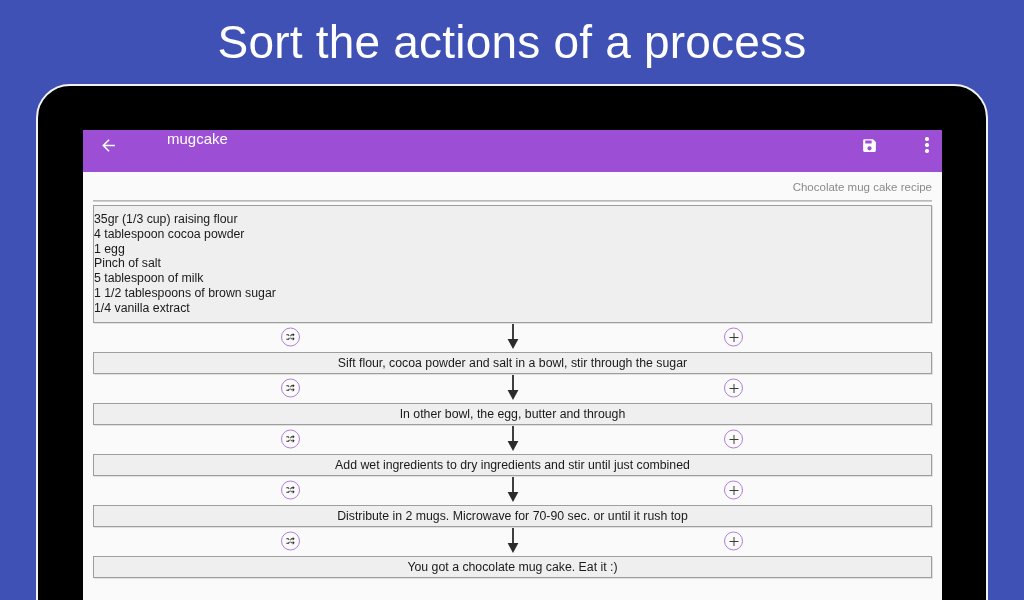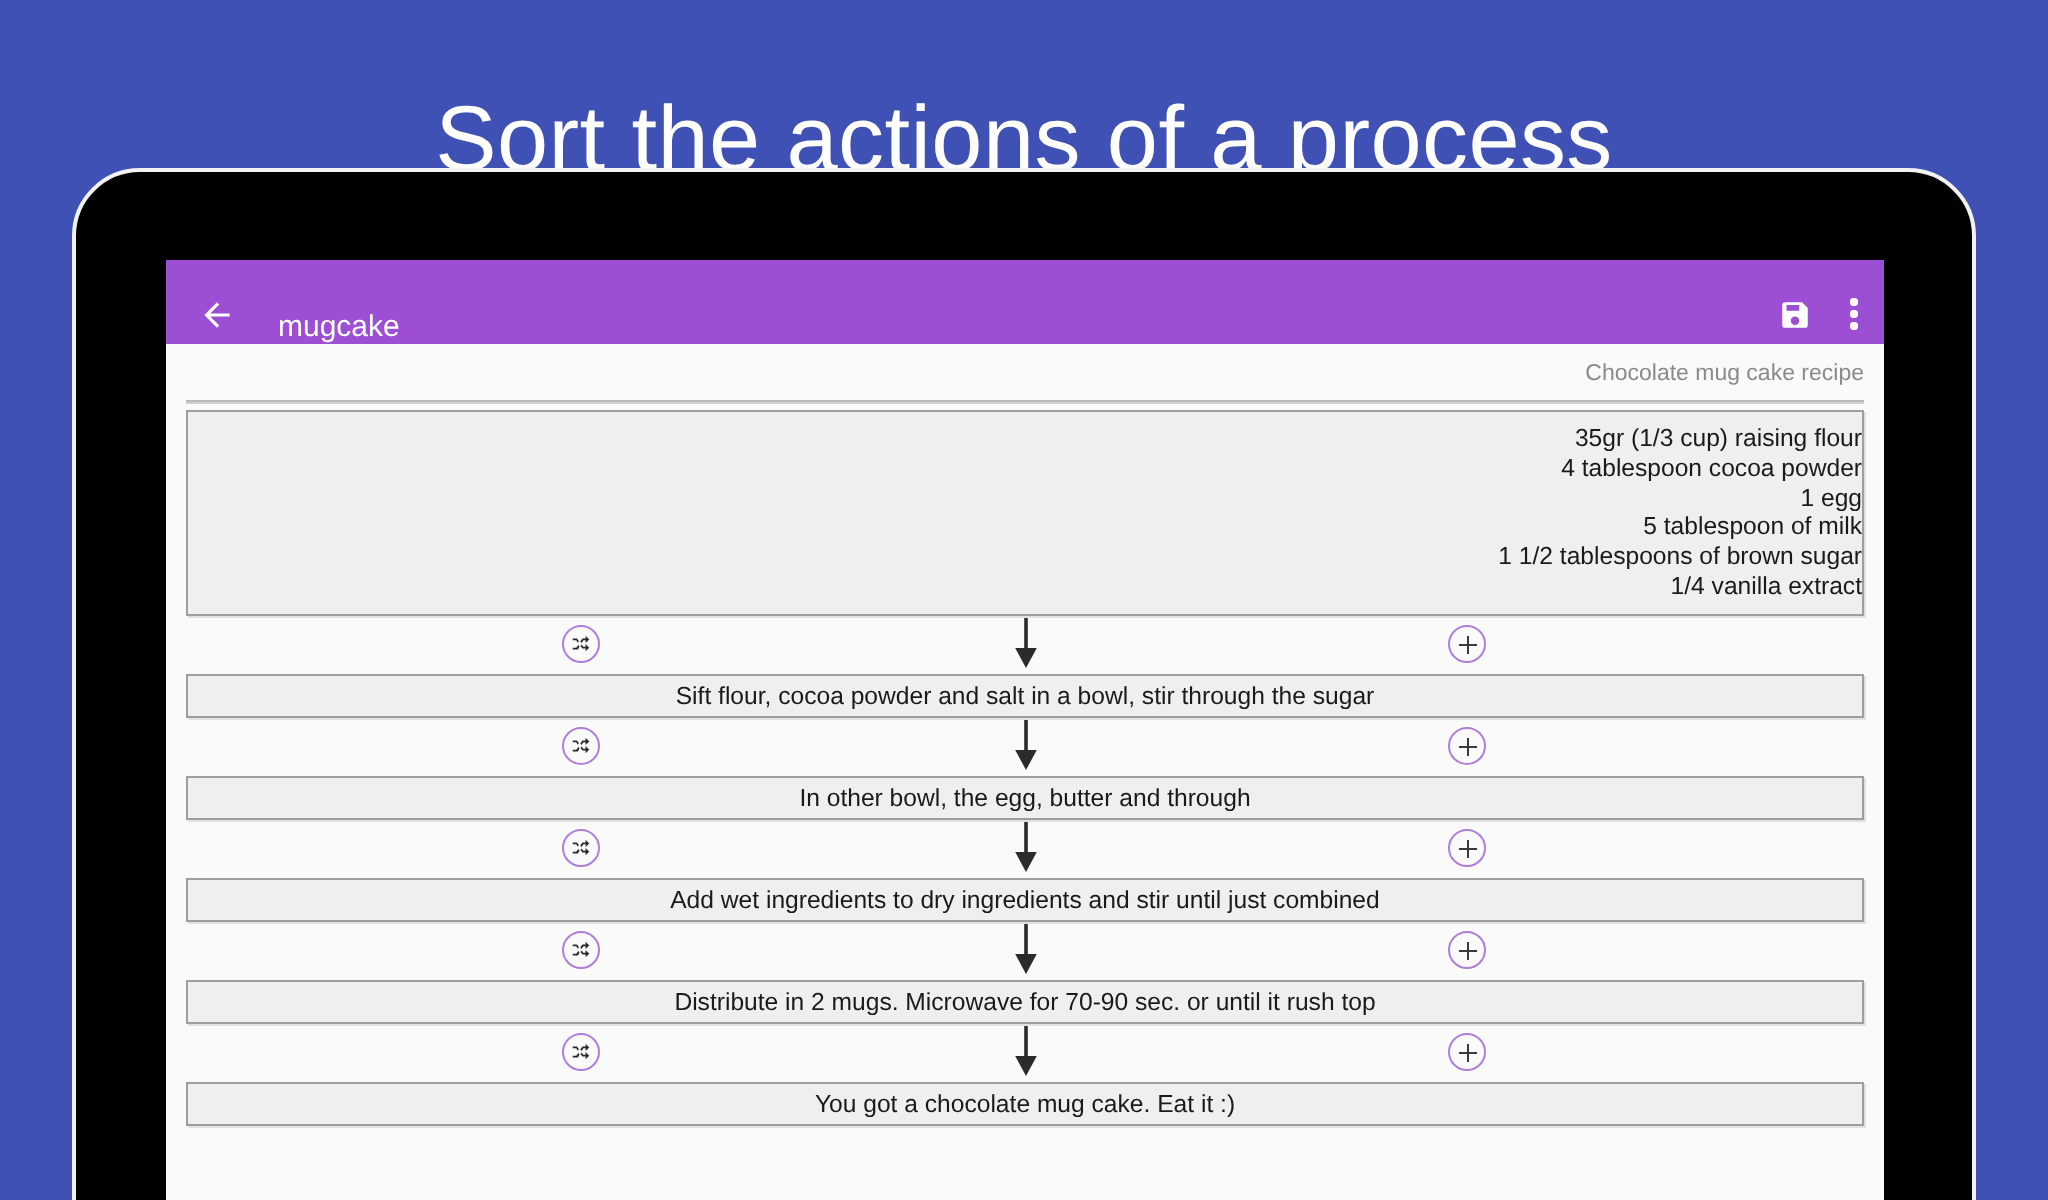--- a/index.html
+++ b/index.html
@@ -24,21 +24,20 @@
     width: 1024px;
     height: 84px;
     display: flex;
     align-items: center;
     justify-content: center;
     color: #ffffff;
     font-size: 46px;
     font-weight: 400;
     letter-spacing: 0.2px;
     white-space: nowrap;
-    margin-top: 27px;
   }
 
   
   .device-frame {
     position: absolute;
     left: 36px;
     top: 84px;
     width: 952px;
     height: 560px;
     background: #000000;
@@ -56,22 +55,23 @@
     background: #fafafa;
     overflow: hidden;
   }
 
   
   .app-bar {
     position: relative;
     height: 42px;
     background: #9c4fd4;
     display: flex;
-    align-items: flex-end;
+    align-items: flex-start;
     padding: 0 0 0 10px;
+    gap: 28px;
   }
 
   .appbar-icon-btn {
     width: 30px;
     height: 30px;
     display: flex;
     align-items: center;
     justify-content: center;
     flex: 0 0 auto;
   }
@@ -121,21 +121,21 @@
     height: 2px;
     background: #cfcfcf;
     border-top: 1px solid #b9b9b9;
     margin-bottom: 3px;
   }
 
   .ingredients-box {
     background: #efefef;
     border: 1px solid #9e9e9e;
     padding: 6px 0 6px;
-    text-align: right;
+    text-align: left;
     box-shadow: 1px 1px 0 rgba(0,0,0,0.10);
   }
 
   .ingredient-line {
     font-size: 12.3px;
     color: #1a1a1a;
     line-height: 14.8px;
     white-space: nowrap;
   }
 
@@ -224,20 +224,21 @@
     <div class="content">
 
       <div class="recipe-title">Chocolate mug cake recipe</div>
 
       <div class="title-divider"></div>
 
       <div class="ingredients-box">
         <div class="ingredient-line">35gr (1/3 cup) raising flour</div>
         <div class="ingredient-line">4 tablespoon cocoa powder</div>
         <div class="ingredient-line">1 egg</div>
+        <div class="ingredient-line">Pinch of salt</div>
         <div class="ingredient-line">5 tablespoon of milk</div>
         <div class="ingredient-line">1 1/2 tablespoons of brown sugar</div>
         <div class="ingredient-line">1/4 vanilla extract</div>
       </div>
 
       <div class="connector-row">
         <div class="circle-icon shuffle">
           <svg width="11" height="11" viewBox="0 0 24 24" aria-hidden="true">
             <path d="M17 3l4 4-4 4V8h-2.2l-2.3 3-1.3-1.7L13.6 6H17V3zM3 6h4.6l2.1 2.8-1.3 1.7L6.8 8H3V6zm14 9v-3l4 4-4 4v-3h-3.4l-2.1-2.8 1.3-1.7 1.6 2.5H17zM3 16h3.8l2.3-3 1.3 1.7L8.6 18H3v-2z" fill="#2b2b2b"></path>
           </svg>

